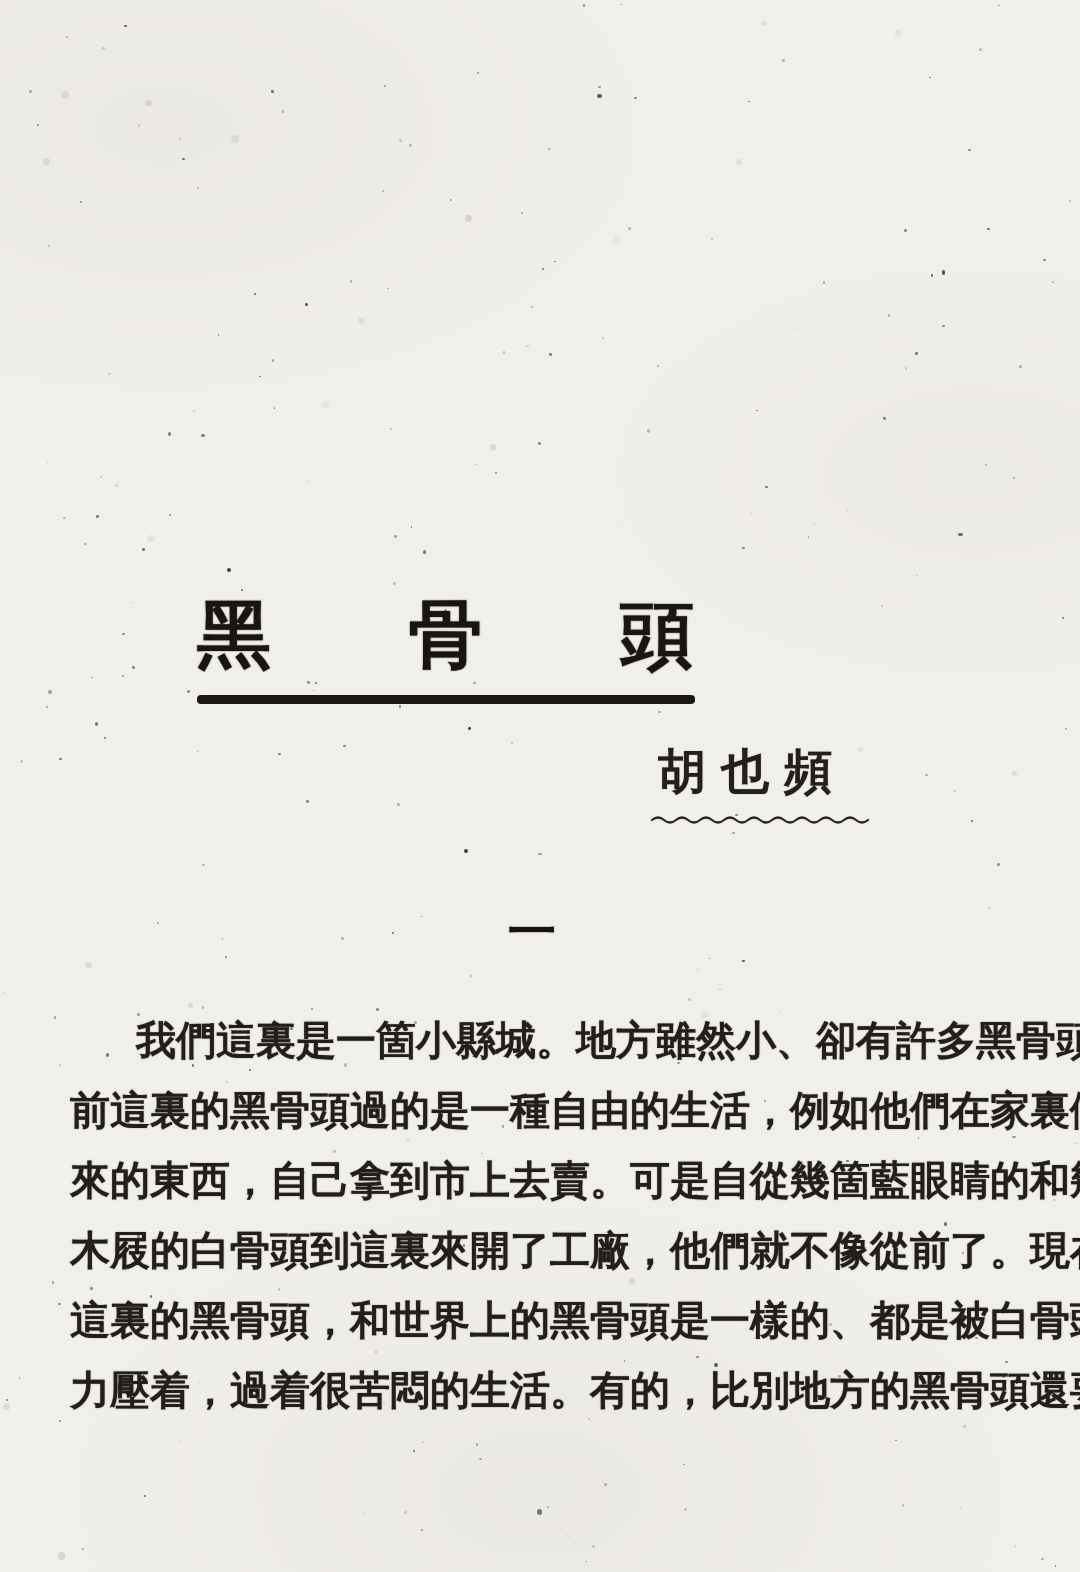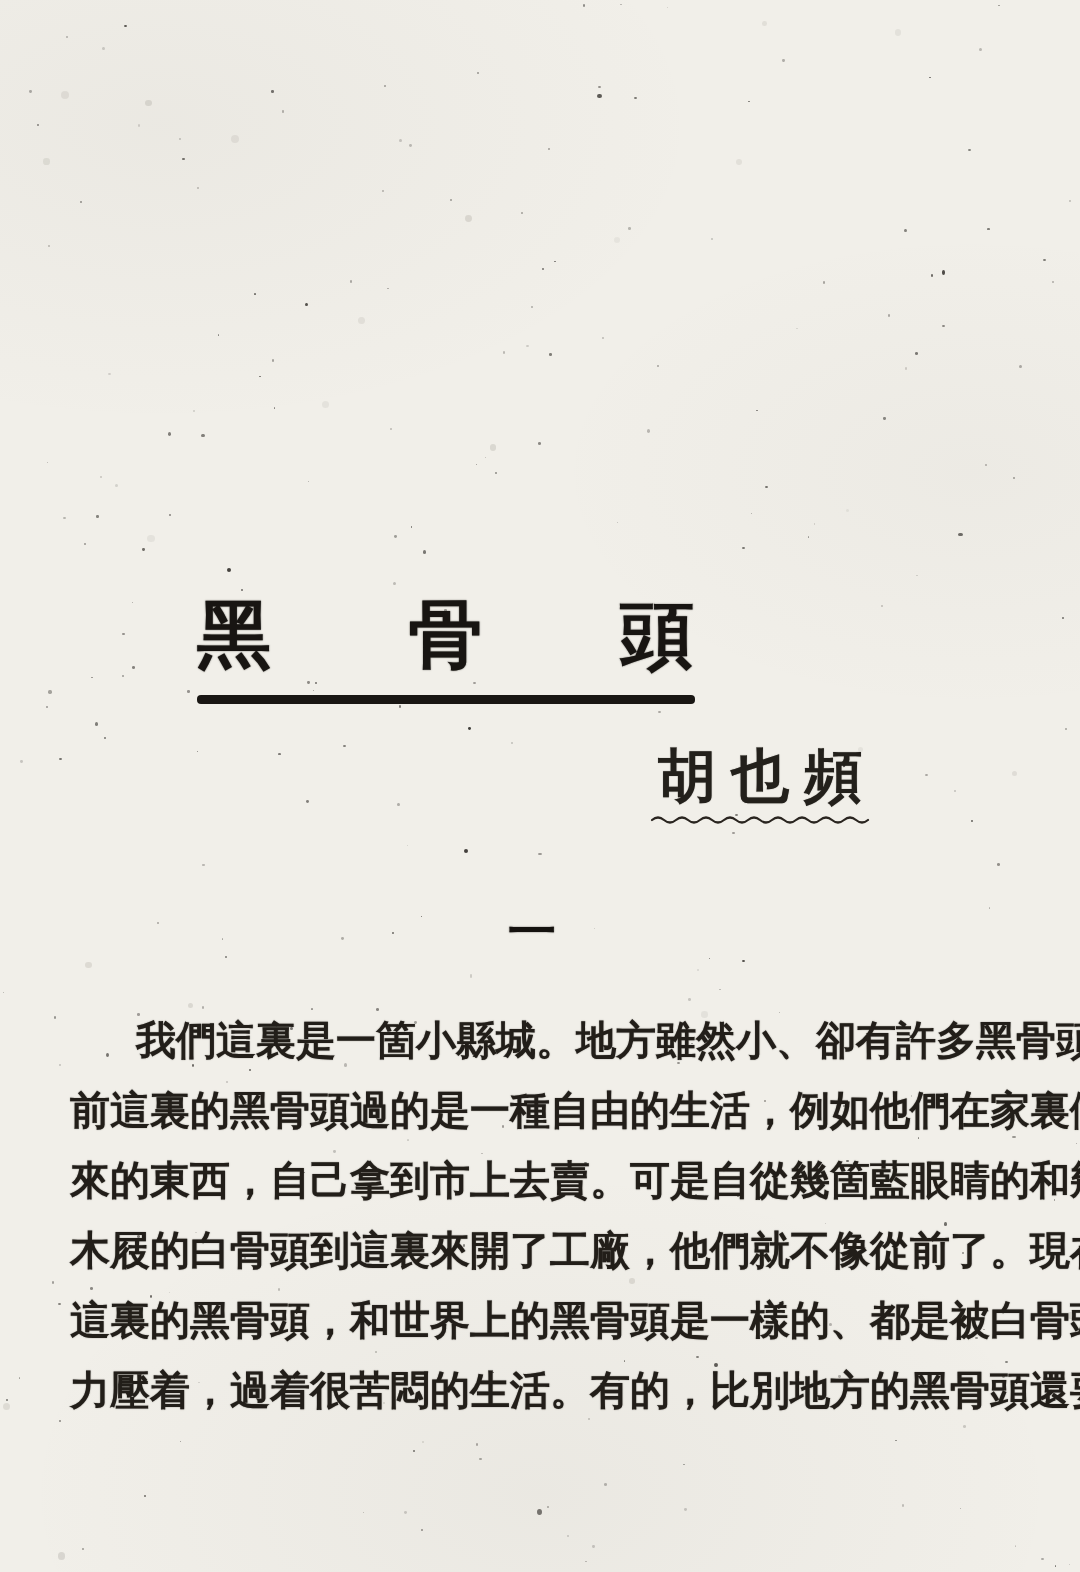--- a/index.html
+++ b/index.html
@@ -32,21 +32,21 @@
   }
   .title-underline {
     position: absolute;
     left: 197px; top: 695px; width: 498px; height: 9px;
     background: #191613; border-radius: 4px;
   }
 
   .author {
     position: absolute;
     left: 658px; top: 748px;
-    font-size: 58px; line-height: 1; font-weight: 700;
+    font-size: 48px; line-height: 1; font-weight: 700;
     letter-spacing: 15px; white-space: nowrap;
     color: #23201b;
     text-shadow: 0 0 1px rgba(30,26,21,0.6);
     text-align: right;
   }
   .author-squiggle { position: absolute; left: 650px; top: 812px; }
 
   .chapter {
     position: absolute;
     left: 0; top: 908px; width: 1064px;

